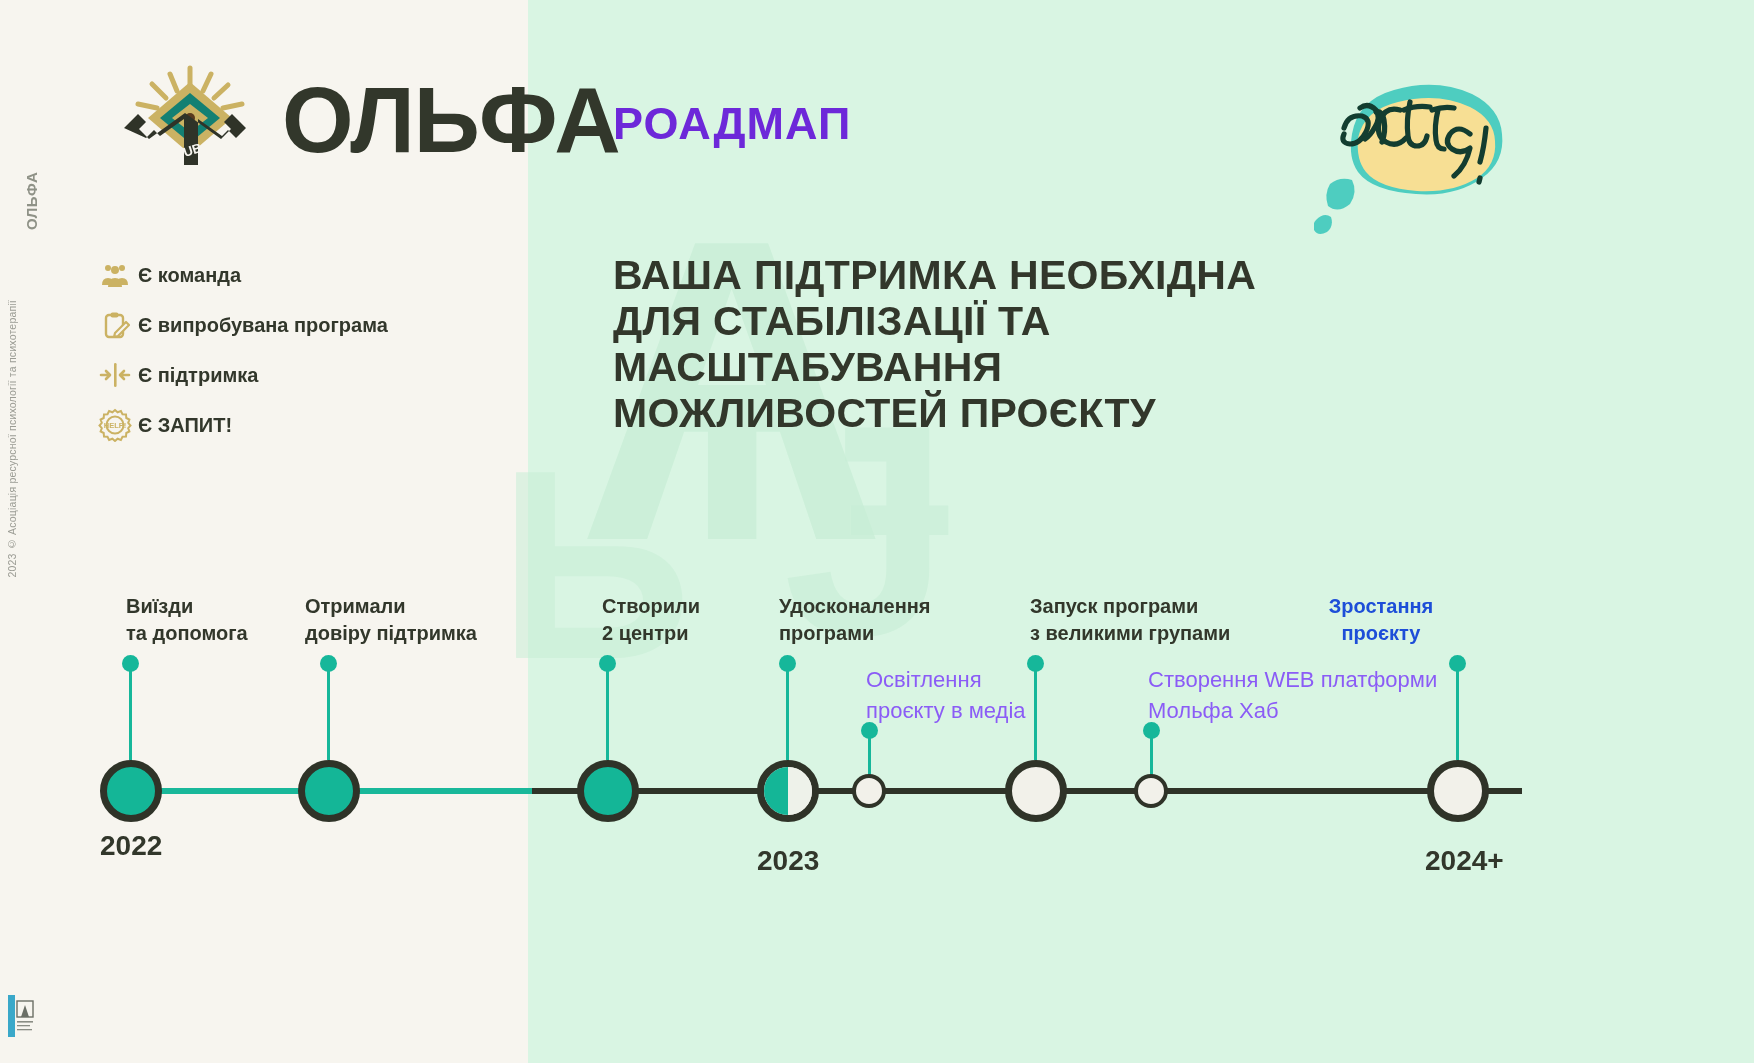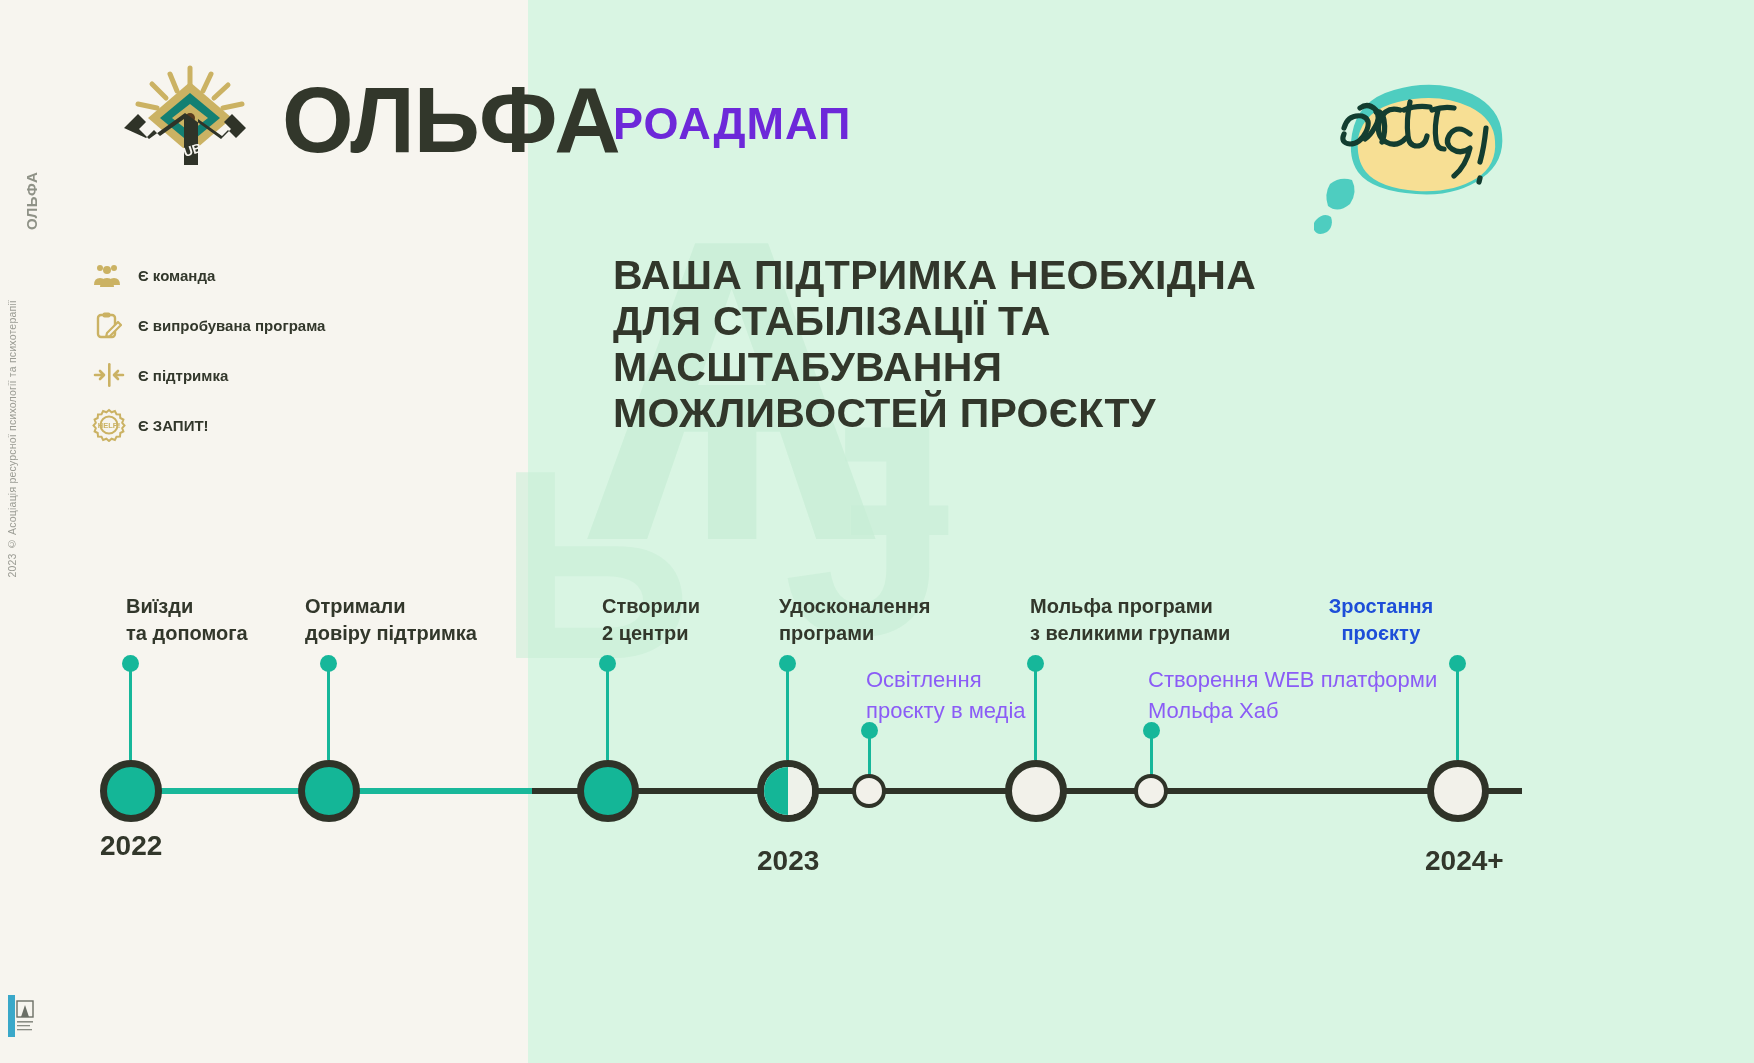--- a/index.html
+++ b/index.html
@@ -28,22 +28,22 @@
   .edge-badge{position:absolute;left:8px;bottom:26px;width:26px;height:42px;}
 
   
   .logo{position:absolute;left:104px;top:60px;width:420px;height:120px;}
   .logo-word{position:absolute;left:178px;top:14px;font-size:92px;font-weight:900;
     color:#32372b;letter-spacing:-1px;line-height:1;}
 
   
   .bullets{position:absolute;left:92px;top:250px;}
   .bullet{display:flex;align-items:center;height:50px;margin-bottom:0px;}
-  .bullet .bico{width:46px;flex:0 0 46px;display:flex;align-items:center;}
-  .bullet .btxt{font-size:15px;font-weight:700;color:#32372b;white-space:nowrap;}
+  .bullet .bico{width:46px;flex:0 0 46px;display:flex;align-items:center;justify-content:center;}
+  .bullet .btxt{font-size:20px;font-weight:700;color:#32372b;white-space:nowrap;}
   .bullet.emph .btxt{font-weight:800;}
 
   
   .kicker{position:absolute;left:613px;top:101px;font-size:45px;font-weight:700;
     letter-spacing:1px;color:#6d28d9;line-height:1;text-align:right;}
   .headline{position:absolute;left:613px;top:253px;width:700px;font-size:41px;font-weight:900;
     line-height:1.12;letter-spacing:.3px;color:#32372b;}
 
   
   .sticker{position:absolute;left:1314px;top:62px;width:210px;height:175px;}
@@ -244,21 +244,21 @@
 
 <div class="slabel" style="left:866px;top:665px;">
   <div>Освітлення</div>
   <div>проєкту в медіа</div>
 </div>
 <div class="dot" style="left:861px;top:722px;"></div>
 <div class="stem" style="left:868px;top:735px;height:40px;"></div>
 <div class="node small" style="left:852px;top:774px;"></div>
 
 <div class="mlabel" style="left:1030px;top:593px;">
-  <div>Мольфа програми</div>
+  <div>Запуск програми</div>
   <div>з великими групами</div>
 </div>
 <div class="dot" style="left:1027px;top:655px;"></div>
 <div class="stem" style="left:1034px;top:668px;height:92px;"></div>
 <div class="node big" style="left:1005px;top:760px;"></div>
 
 <div class="slabel" style="left:1148px;top:665px;">
   <div>Створення WEB платформи</div>
   <div>Мольфа Хаб</div>
 </div>

